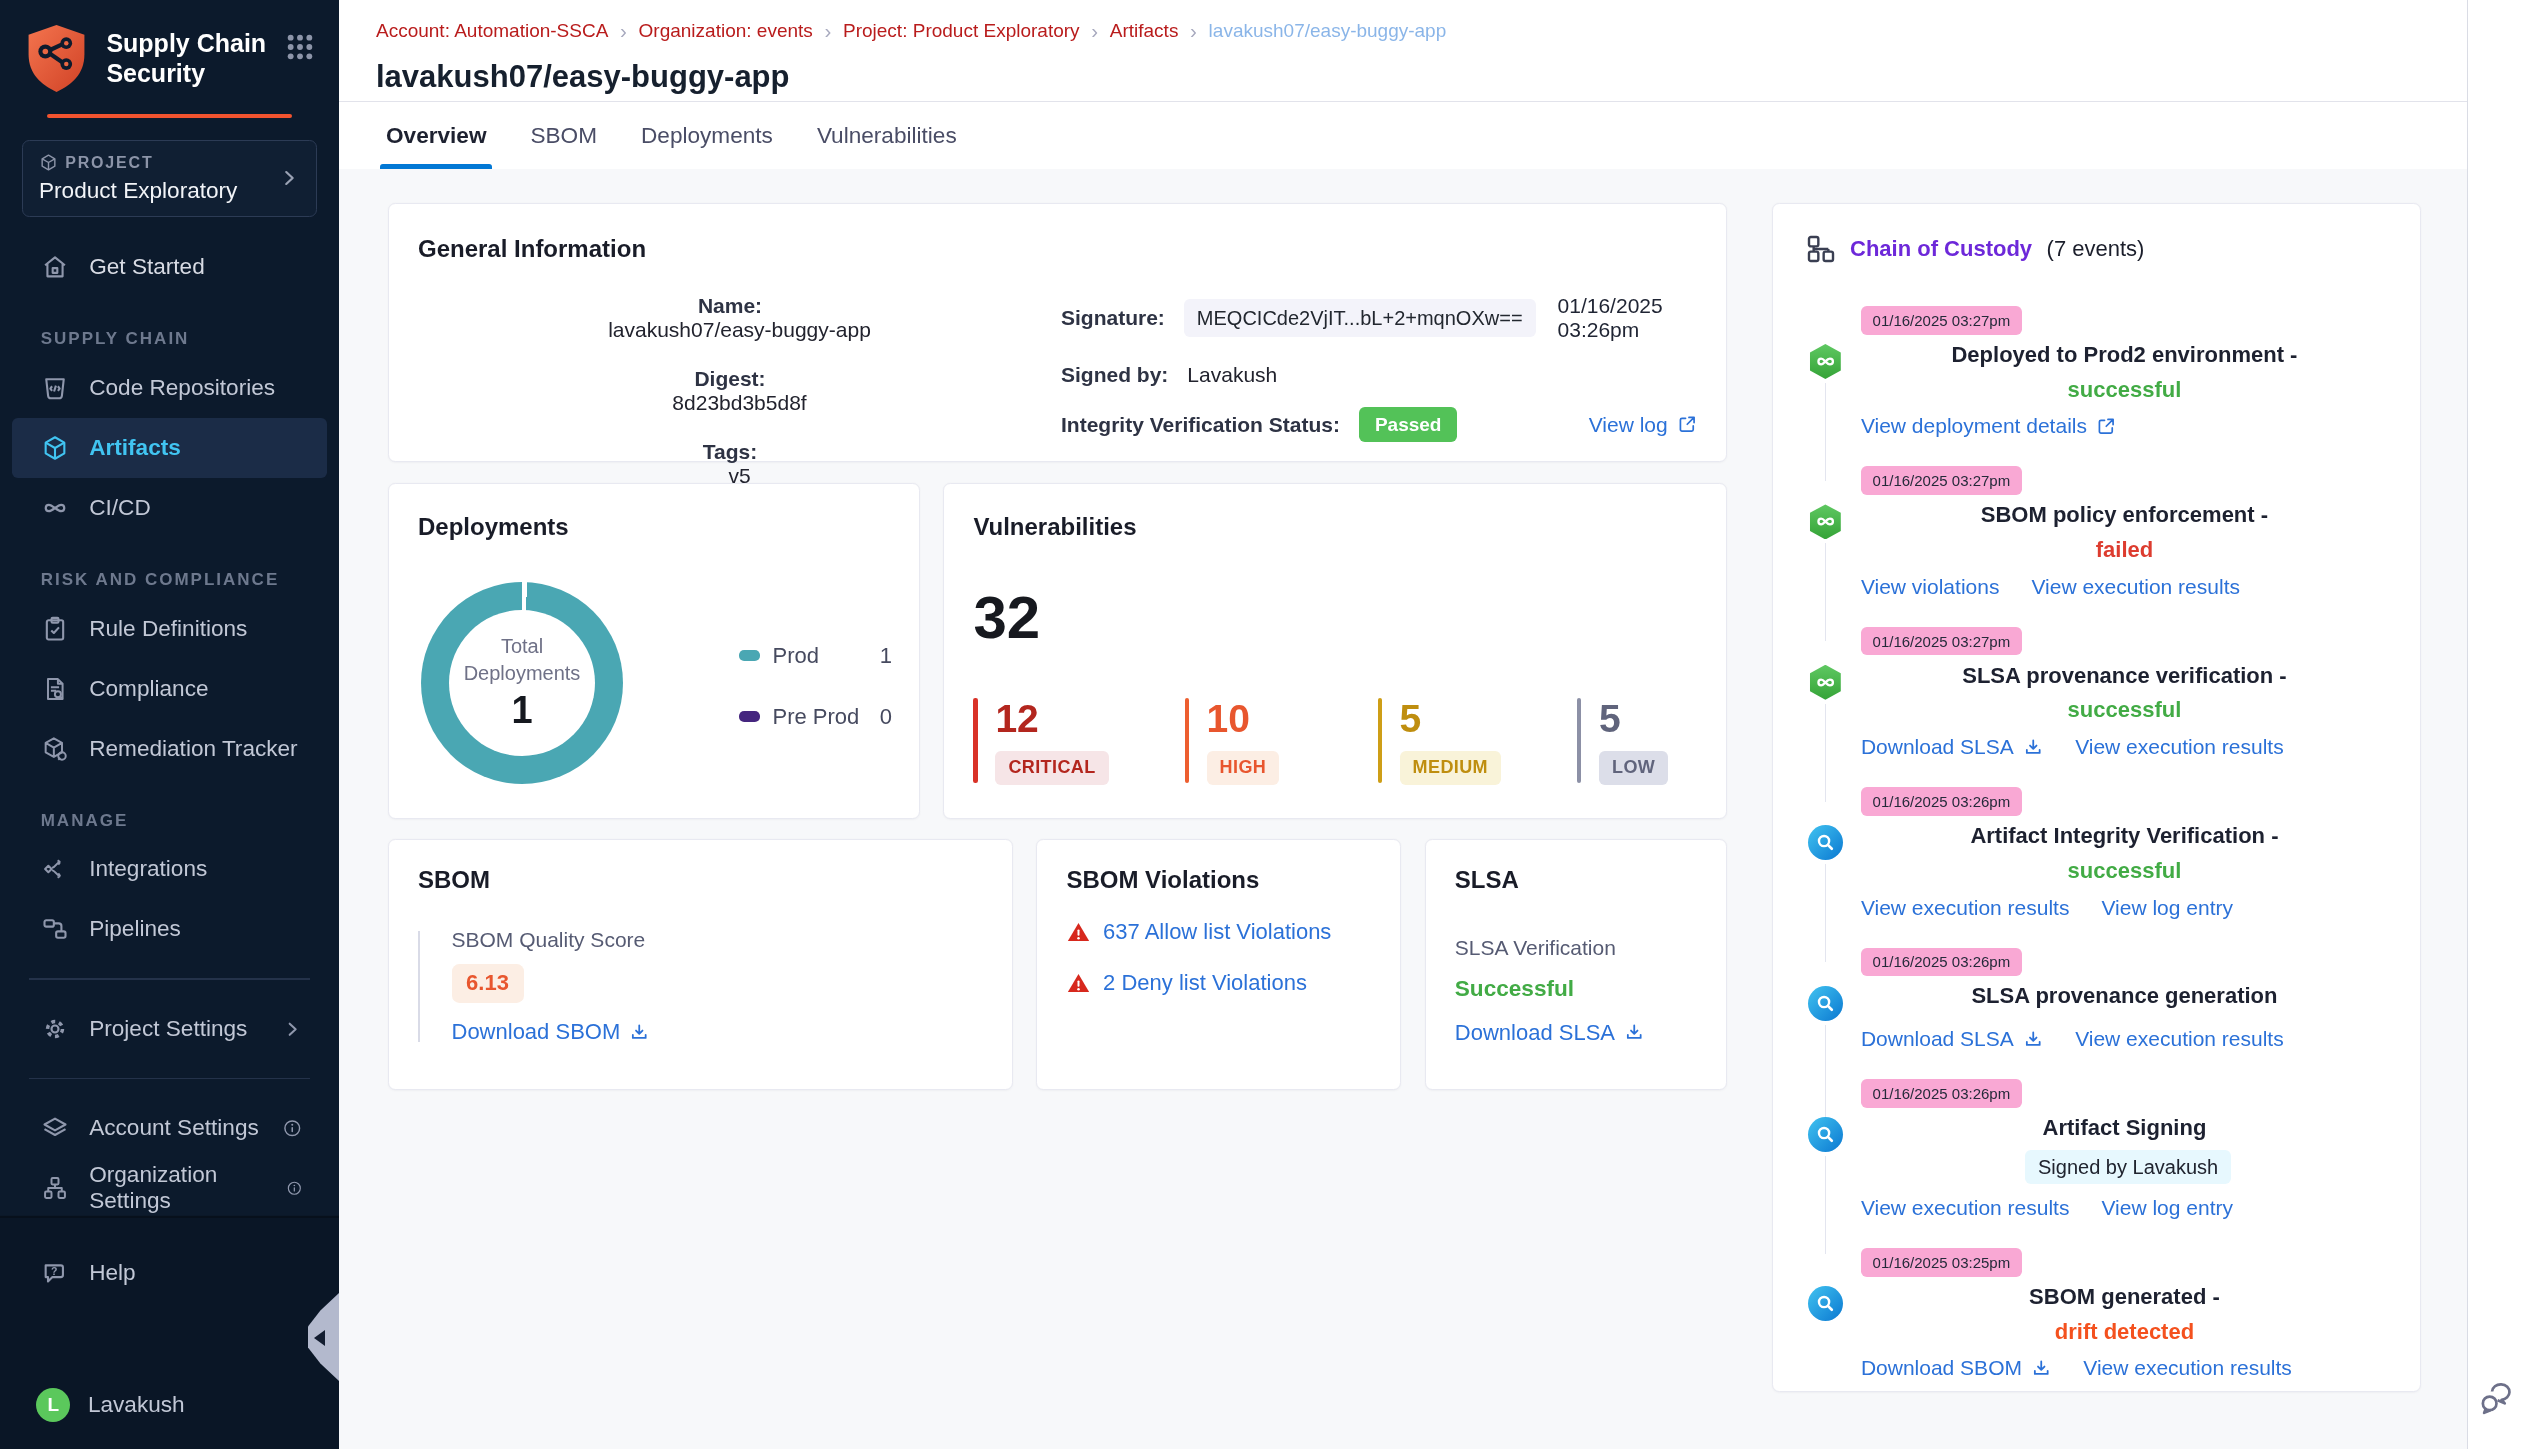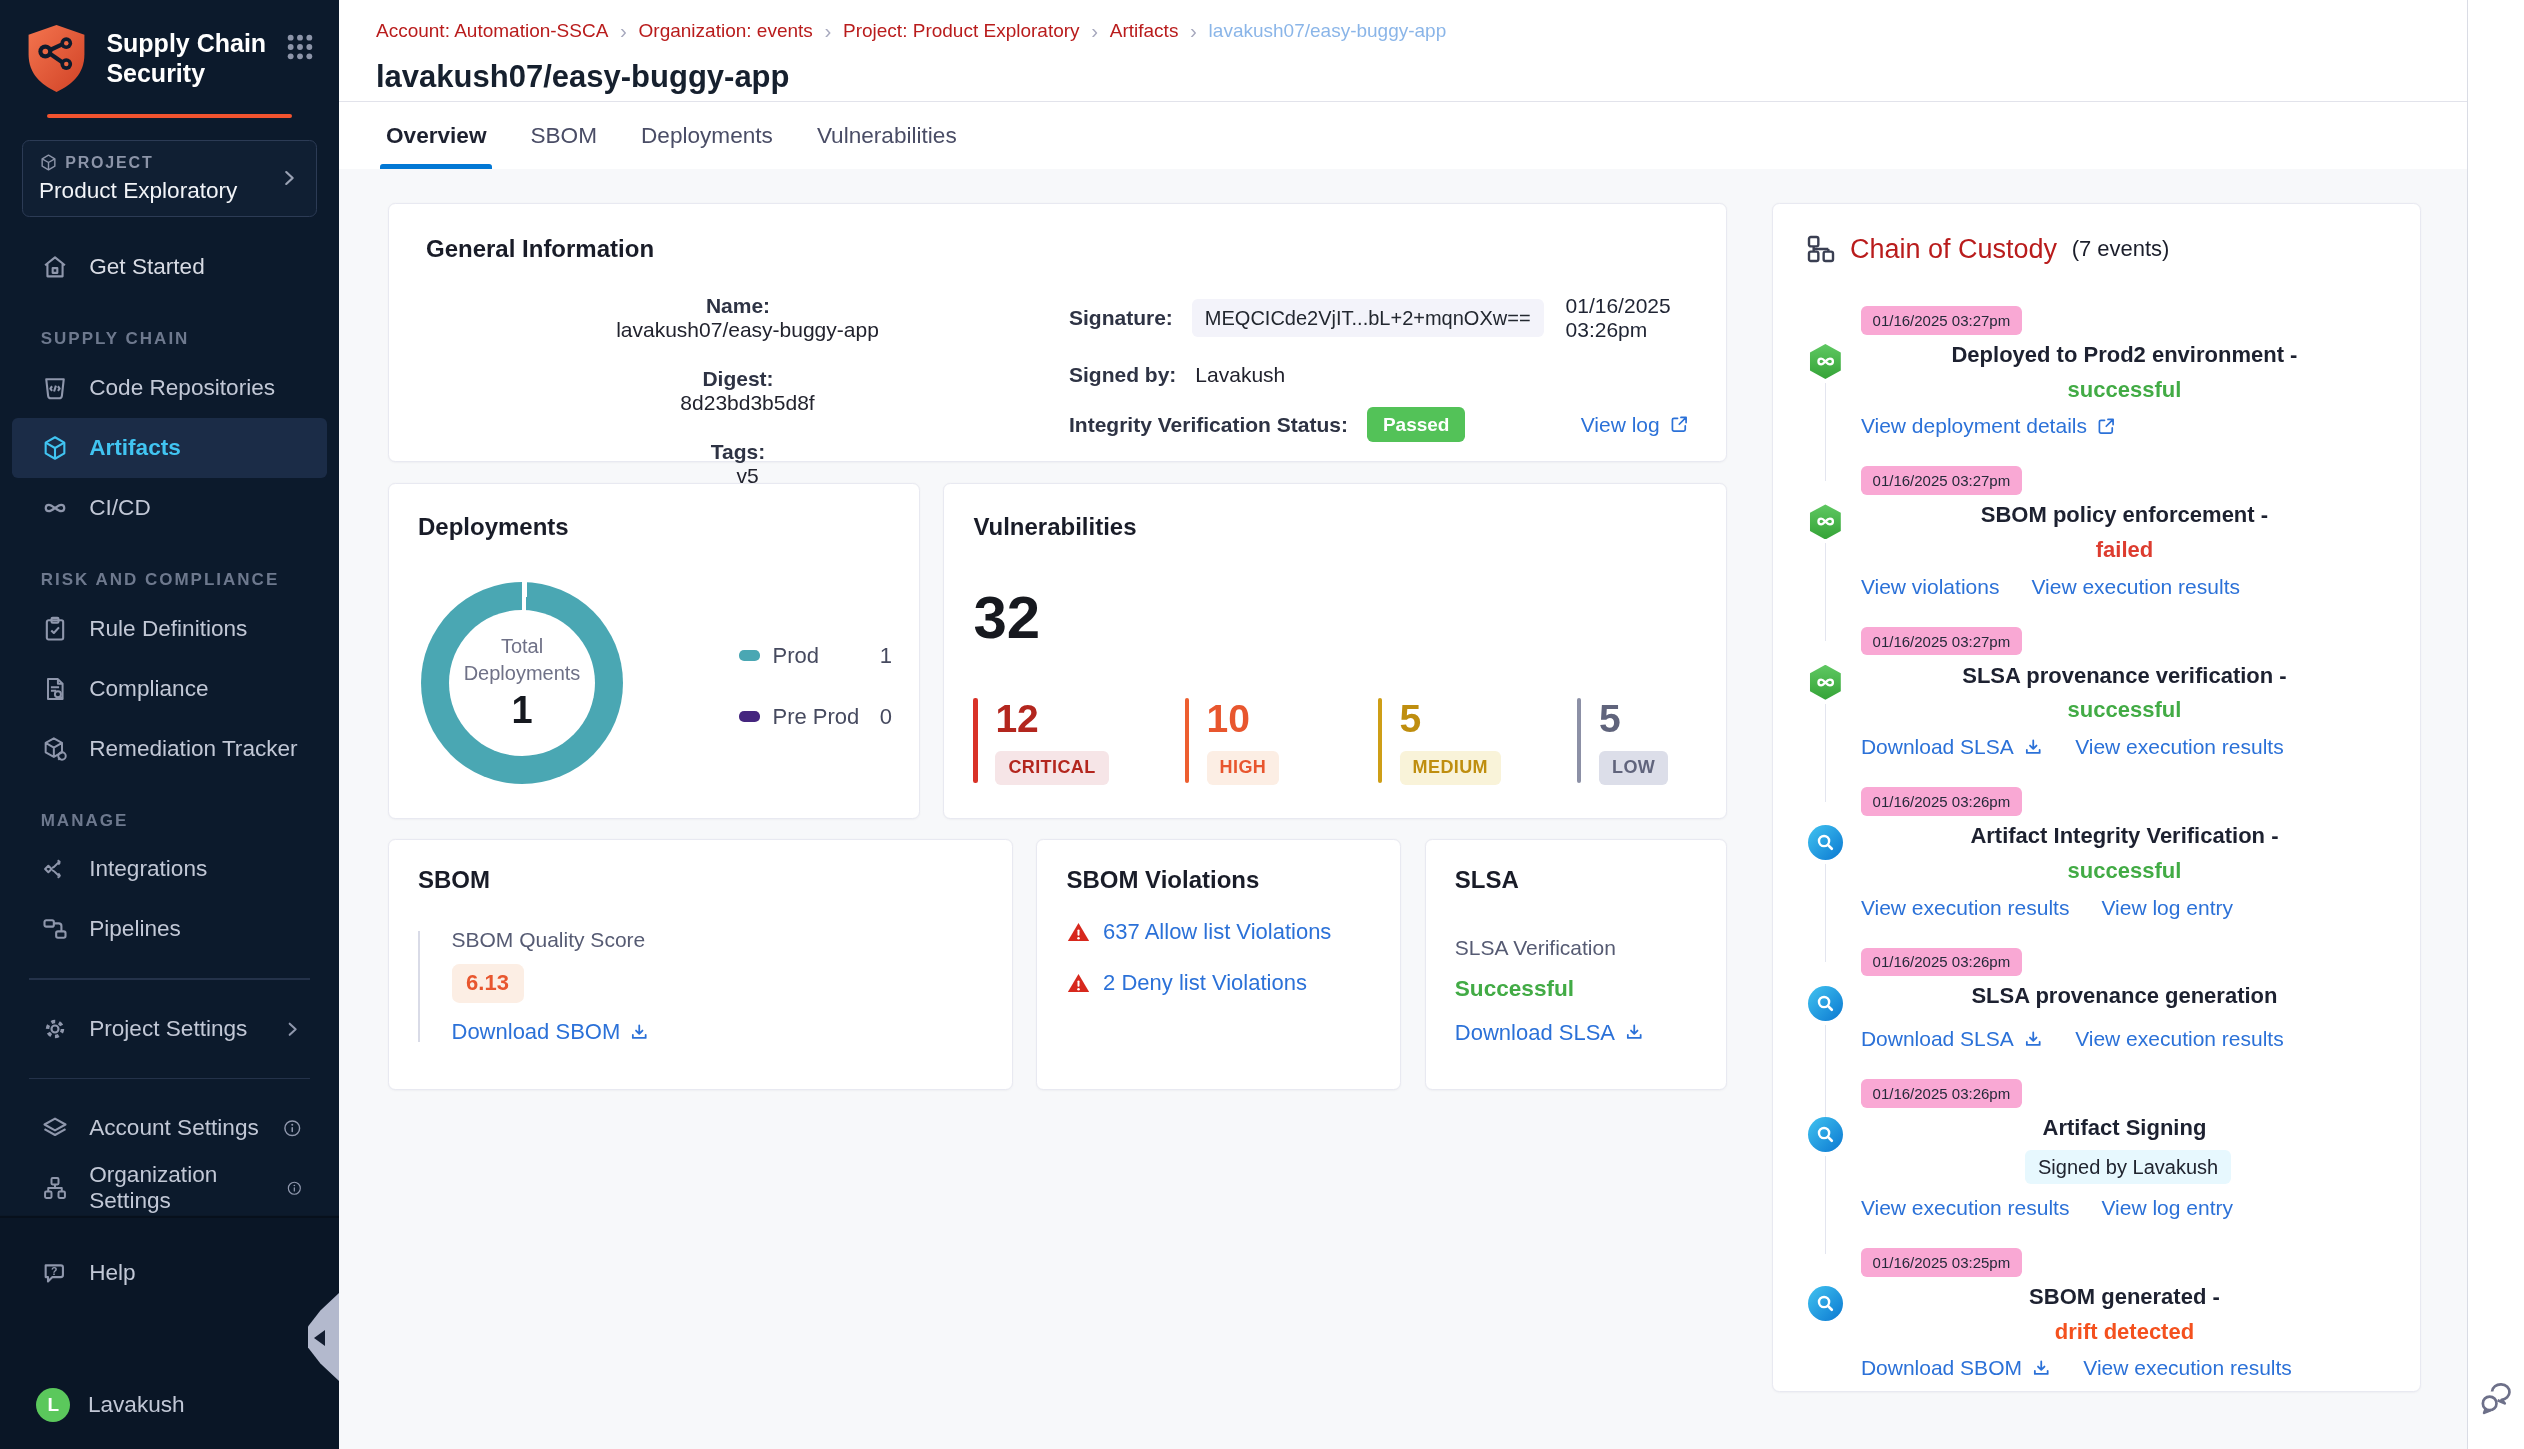--- a/index.html
+++ b/index.html
@@ -50,21 +50,21 @@
   .tab.active::after { content:''; position:absolute; left:-5.8px; right:-5.8px; bottom:0; height:5.1px; background:#0278D5; border-radius:2.9px 2.9px 0 0; }
 
   .content { flex:1; background:#F7F8FA; padding:34px 47px 0 49px; display:flex; align-items:flex-start; }
   .card { background:#FFF; border:1.5px solid #E8E9F1; border-radius:7.3px; box-shadow:0 0.7px 2.2px rgba(30,35,60,.04); }
   .card-title { font-size:24px; font-weight:700; color:#191C28; }
 
   .col-left { width:1339px; flex:none; }
   .row { display:flex; }
 
   
-  .gi { height:259px; padding:31px 37px; }
+  .gi { height:259px; padding:31px 29px; }
   .gi-grid { display:flex; margin-top:31px; }
   .gi-left { width:643px; flex:none; }
   .gi-frow { display:flex; align-items:center; margin-bottom:25px; font-size:21px;flex-direction:column; }
   .gi-label { font-weight:700; color:#2E3344; margin-right:19px; white-space:nowrap; }
   .gi-value { color:#22232E; }
   .gi-right { flex:1; }
   .gi-rrow { display:flex; align-items:center; margin-bottom:20.5px; font-size:21px; }
   .sig-pill { background:#F3F3FA; border-radius:5.8px; padding:7.3px 13px; font-size:20px; color:#22272F; margin-right:22px; }
   .sig-time { margin-left:auto; color:#1F2433; }
   .badge-pass { background:#53C258; color:#FFF; font-weight:700; font-size:19px; border-radius:5.8px; padding:6.6px 16px; }
@@ -114,21 +114,21 @@
 
   .slsa { width:302px; height:251px; padding:26px 29px; margin-top:20.5px; }
   .slsa .muted { margin-top:42px; }
   .slsa-status { font-size:22.6px; font-weight:700; color:#42AB45; margin-top:16px; }
   .slsa .link { margin-top:17.5px; }
 
   
   .chain { width:649px; height:1189px; margin-left:45px; padding:29px 32px; flex:none; }
   .chain-head { display:flex; align-items:center; gap:13px; }
   .chain-ic { width:32px; height:32px; color:#3A3F52; flex:none; }
-  .chain-title { font-size:27px; font-weight:400; color:#b91c1c; }
+  .chain-title { font-size:22px; font-weight:700; color:#6d28d9; }
   .chain-count { font-size:22px; color:#1B1E2B; margin-left:1.5px; }
   .events { margin-top:41px; margin-left:2.9px; }
   .event { position:relative; padding-left:53px; margin-bottom:28px; }
   .event:not(:last-child)::before { content:''; position:absolute; left:17px; top:77px; height:98px; width:1.5px; background:#E3E5EF; }
   .evt-time { display:inline-block; background:#f9a8d4; border-radius:5.8px; padding:5.8px 11.7px; font-size:15px; color:#252A3A; margin-bottom:7.3px; }
   .evt-icon { position:absolute; left:0; top:38px; width:35px; height:35px; display:flex; align-items:center; justify-content:center; }
   .evt-icon svg { width:29px; height:29px; }
   .evt-icon.cd { background:linear-gradient(180deg,#5FC862,#35A337); clip-path:polygon(50% 0,94% 24%,94% 76%,50% 100%,6% 76%,6% 24%); }
   .evt-icon.scan { background:linear-gradient(135deg,#41C3F0,#0B78D1); border-radius:50%; }
   .evt-title { font-size:22px; font-weight:700; color:#1D2130; display:flex; align-items:center; gap:8.8px; min-height:32px;flex-direction:column; }

